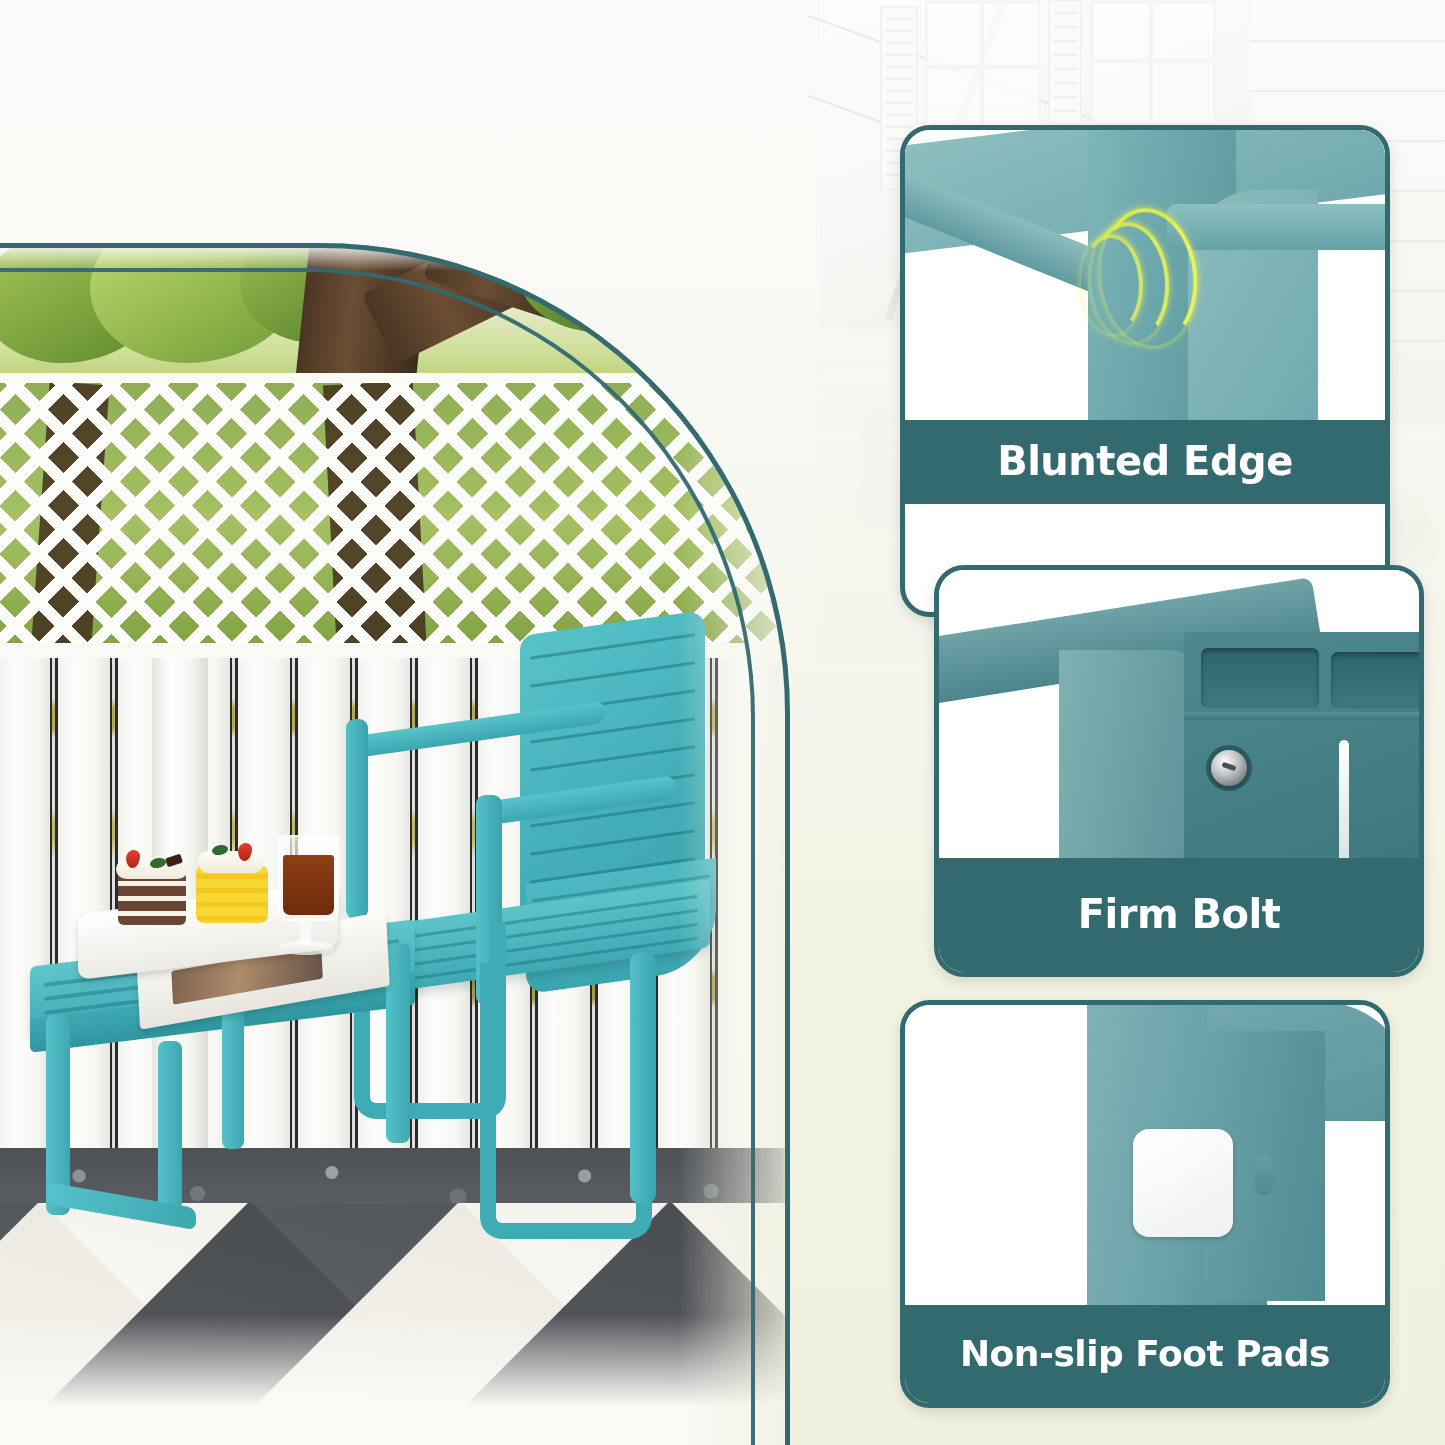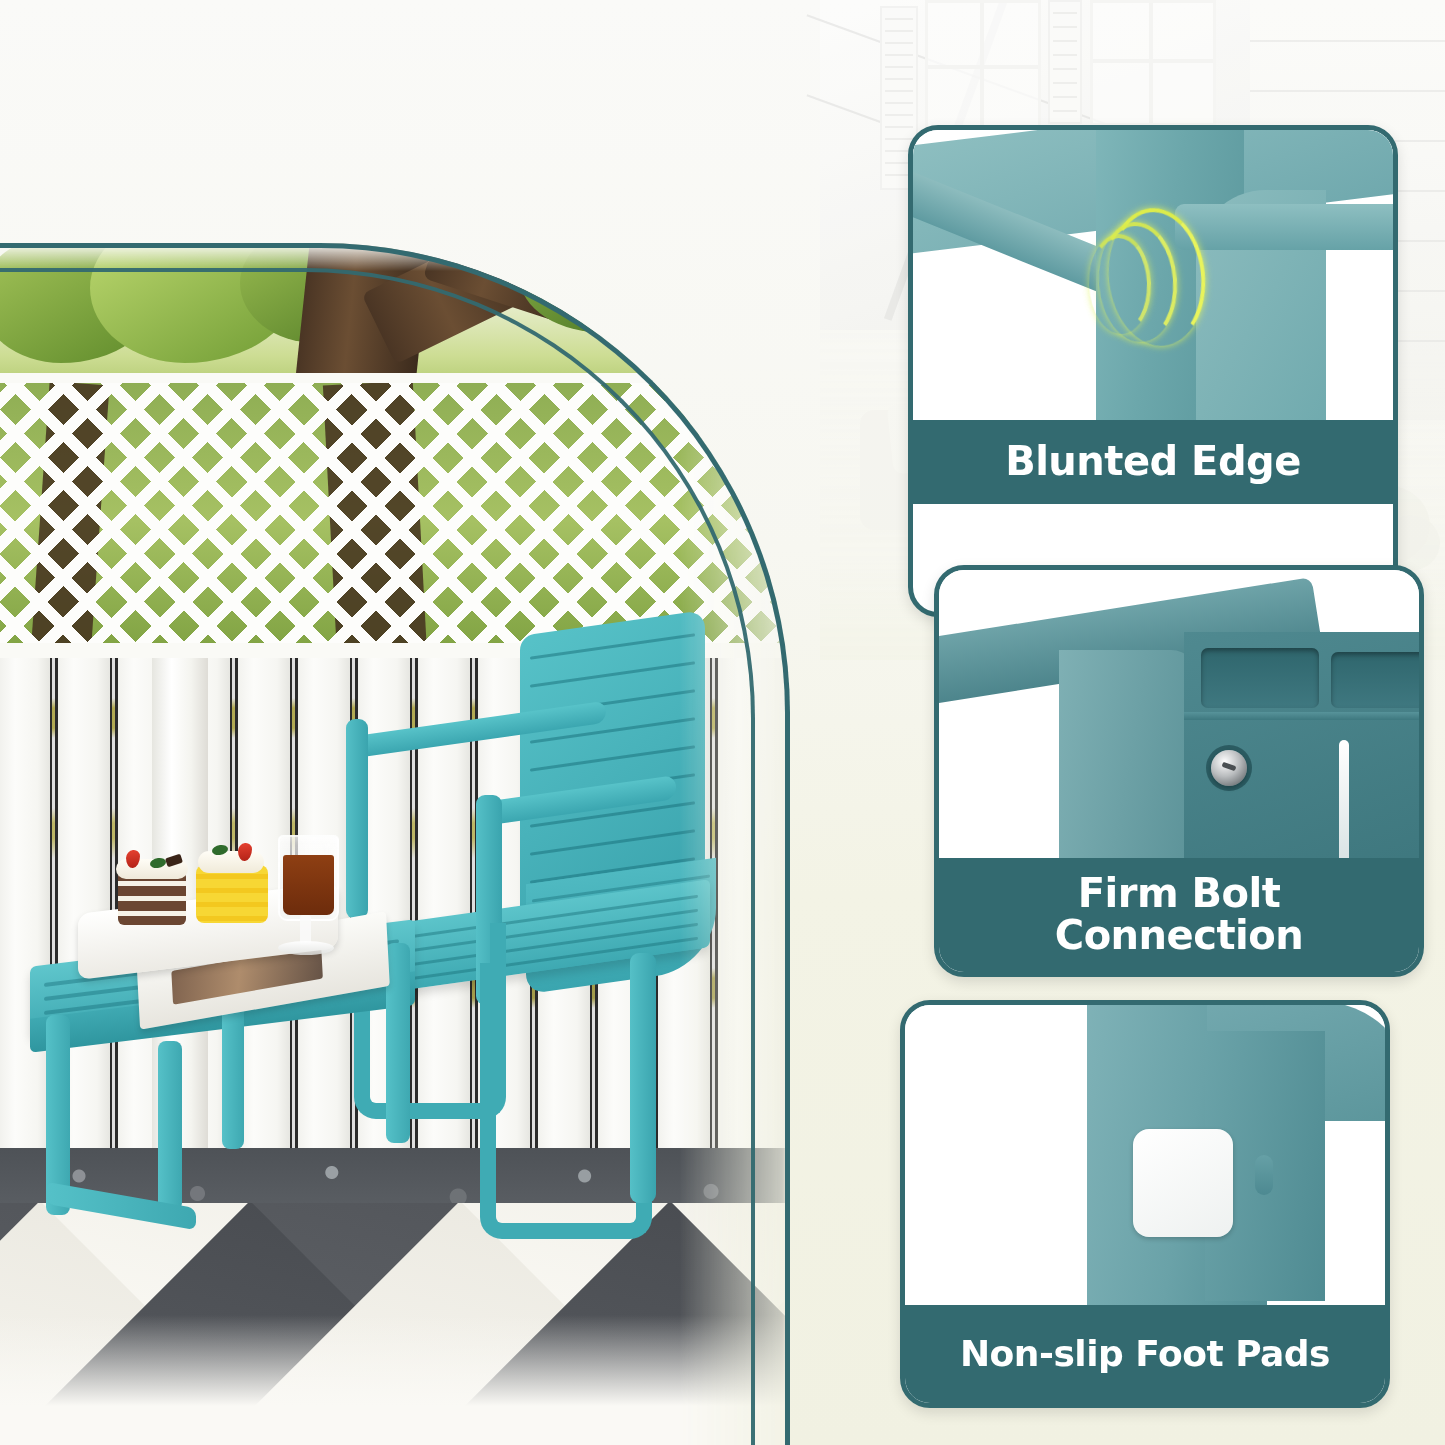--- a/index.html
+++ b/index.html
@@ -162,21 +162,21 @@
 
   
   .card{position:absolute;width:490px;border:5px solid #336a70;border-radius:30px;
     background:#ffffff;overflow:hidden;box-shadow:0 5px 14px rgba(0,0,0,.12);box-sizing:border-box;}
   .card .cimg{position:relative;width:100%;background:#ffffff;overflow:hidden;}
   .card .clabel{background:#336a70;color:#fff;text-align:center;font-weight:700;
     font-family:"DejaVu Sans","Liberation Sans",sans-serif;letter-spacing:-.5px;
     display:flex;align-items:center;justify-content:center;flex-direction:column;}
   .card .clabel span{display:block;line-height:1.04;}
 
-  #card-edge{left:900px;top:125px;height:492px;margin-left:8px;}
+  #card-edge{left:900px;top:125px;height:492px;}
   #card-edge .cimg{height:290px;}
   #card-edge .clabel{height:84px;font-size:40px;}
   #card-bolt{left:934px;top:565px;height:412px;}
   #card-bolt .cimg{height:288px;}
   #card-bolt .clabel{height:114px;font-size:40px;}
   #card-pads{left:900px;top:1000px;height:408px;}
   #card-pads .cimg{height:300px;}
   #card-pads .clabel{height:98px;font-size:36px;}
 
   
@@ -455,21 +455,20 @@
       <div class="b-side"></div>
       <div class="b-body"></div>
       <div class="b-slot" style="left:262px;top:78px;width:118px;height:60px;"></div>
       <div class="b-slot" style="left:392px;top:82px;width:100px;height:56px;"></div>
       <div class="b-rib" style="left:245px;top:142px;width:260px;height:8px;"></div>
       <div class="bolt"></div>
       <div class="b-glint"></div>
     </div>
     <div class="clabel">
       <span>Firm Bolt</span>
-      <span>Connection</span>
     </div>
   </div>
 
   <div class="card" id="card-pads">
     <div class="cimg">
       <div class="p-leg"></div>
       <div class="p-leg-b"></div>
       <div class="pad"></div>
       <div class="p-notch"></div>
     </div>

